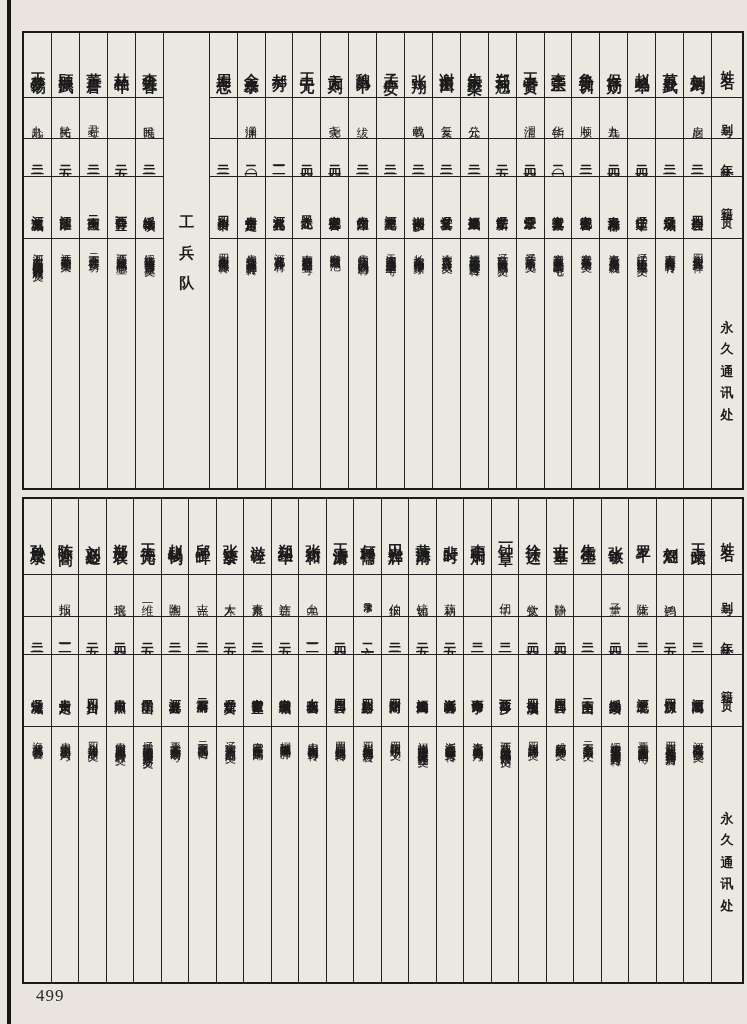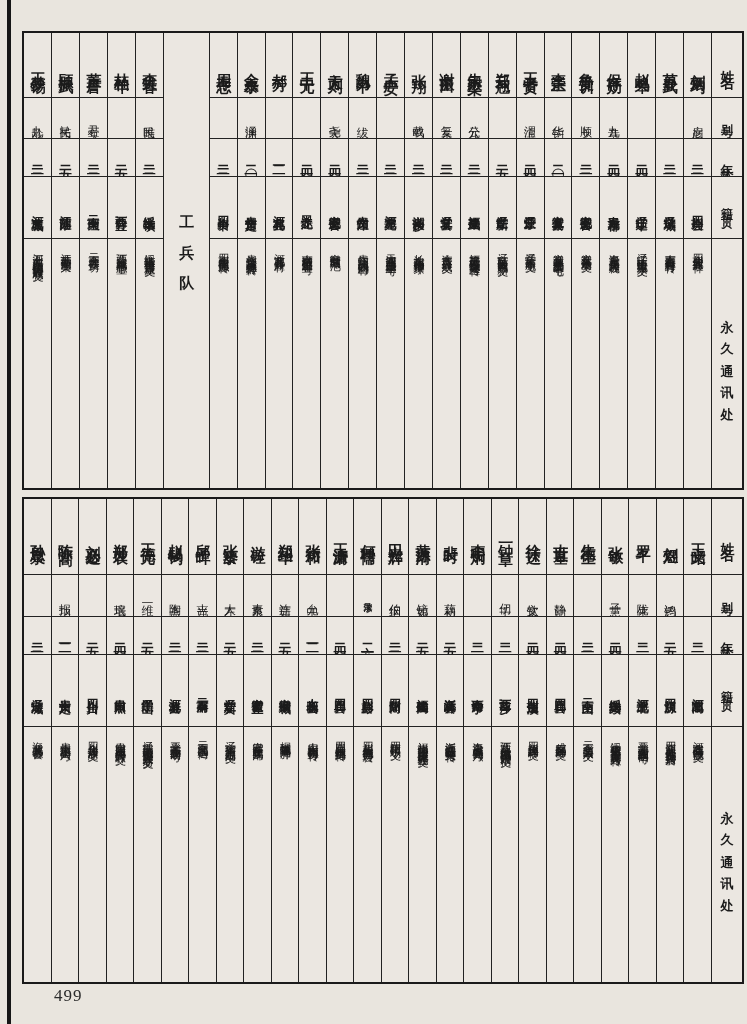--- a/index.html
+++ b/index.html
@@ -44,21 +44,21 @@
   .cell.addr .vtext{font-size:11px;letter-spacing:1px;max-height:100%;}
   .header-col .vtext{font-weight:700;font-size:13px;}
   .header-col .cell.name .vtext{letter-spacing:6px;font-size:14px;}
   .header-col .cell.alias .vtext{letter-spacing:4px;}
   .header-col .cell.age .vtext{letter-spacing:4px;}
   .header-col .cell.native .vtext{letter-spacing:10px;}
   .header-col .cell.addr .vtext{letter-spacing:22px;font-size:13px;}
   .header-col .cell.addr{align-items:center;padding-top:0;}
   .unit-label{font-size:15px;font-weight:700;letter-spacing:30px;padding-bottom:26px;}
   .page-number{
-    position:absolute;left:54px;top:986px;
+    position:absolute;left:36px;top:986px;
     font-size:17px;color:#2b2b2b;letter-spacing:1px;
     font-family:"Liberation Serif","DejaVu Serif",serif;
   }
 </style>
 </head>
 <body>
 
 <div class="binding-line"></div>
 
 <section class="band band--top">

